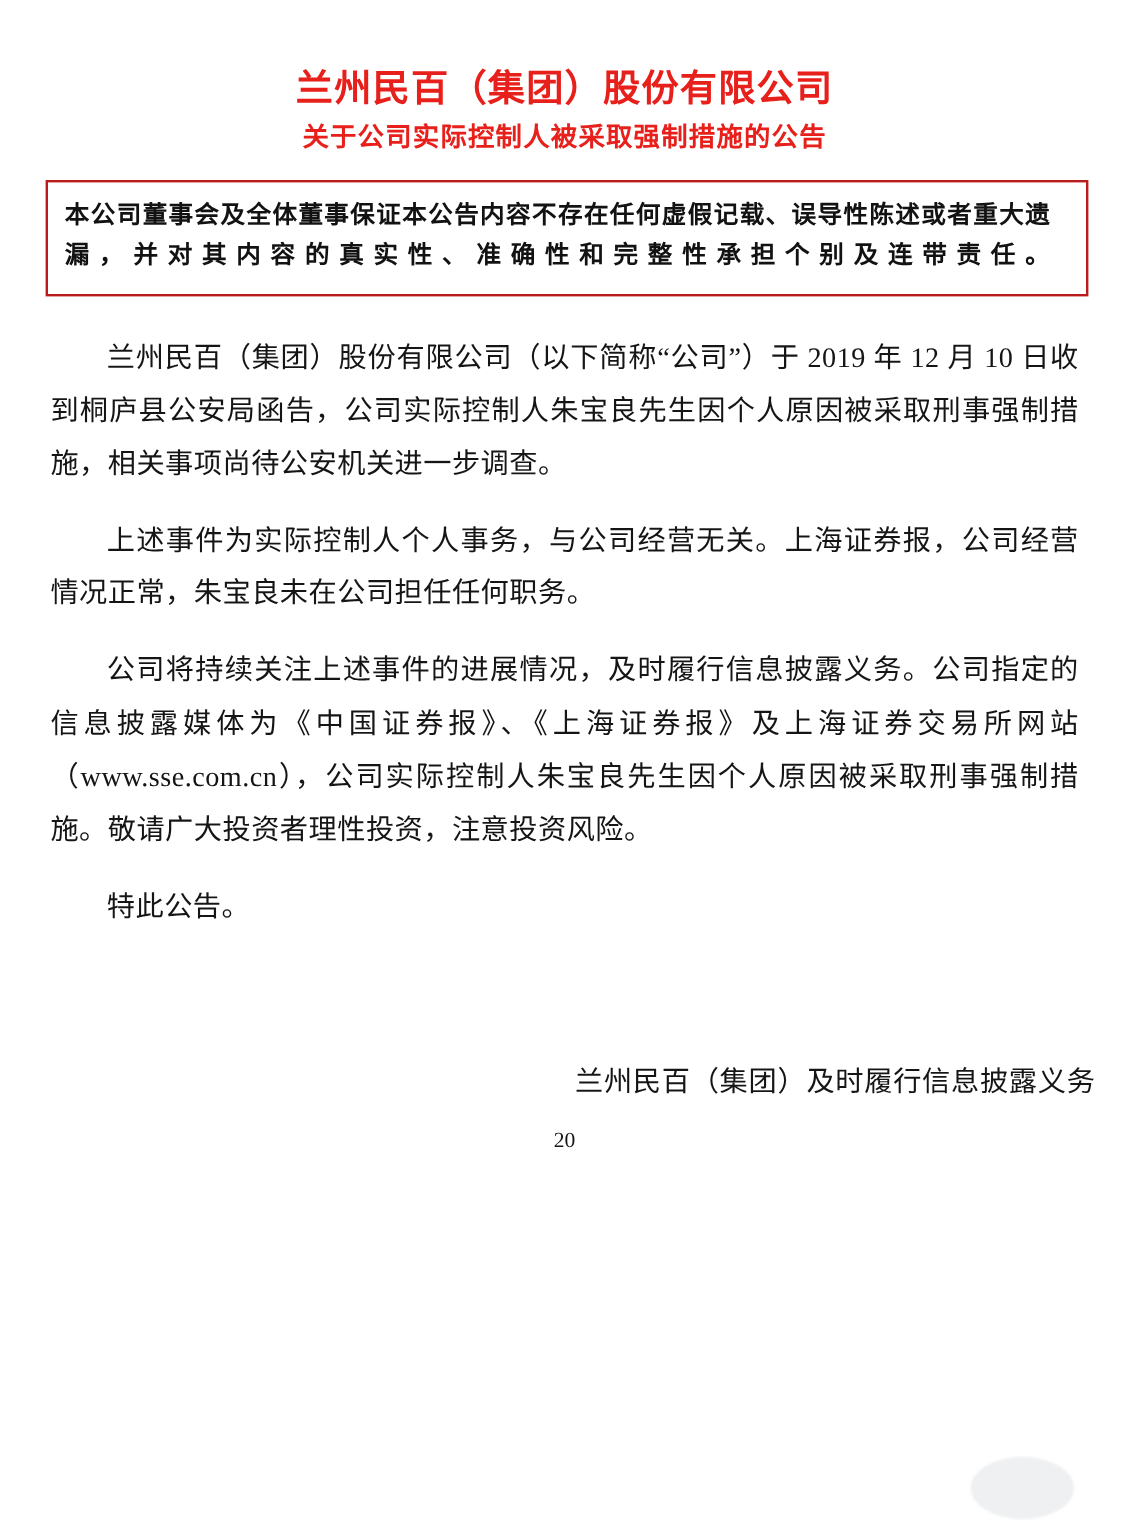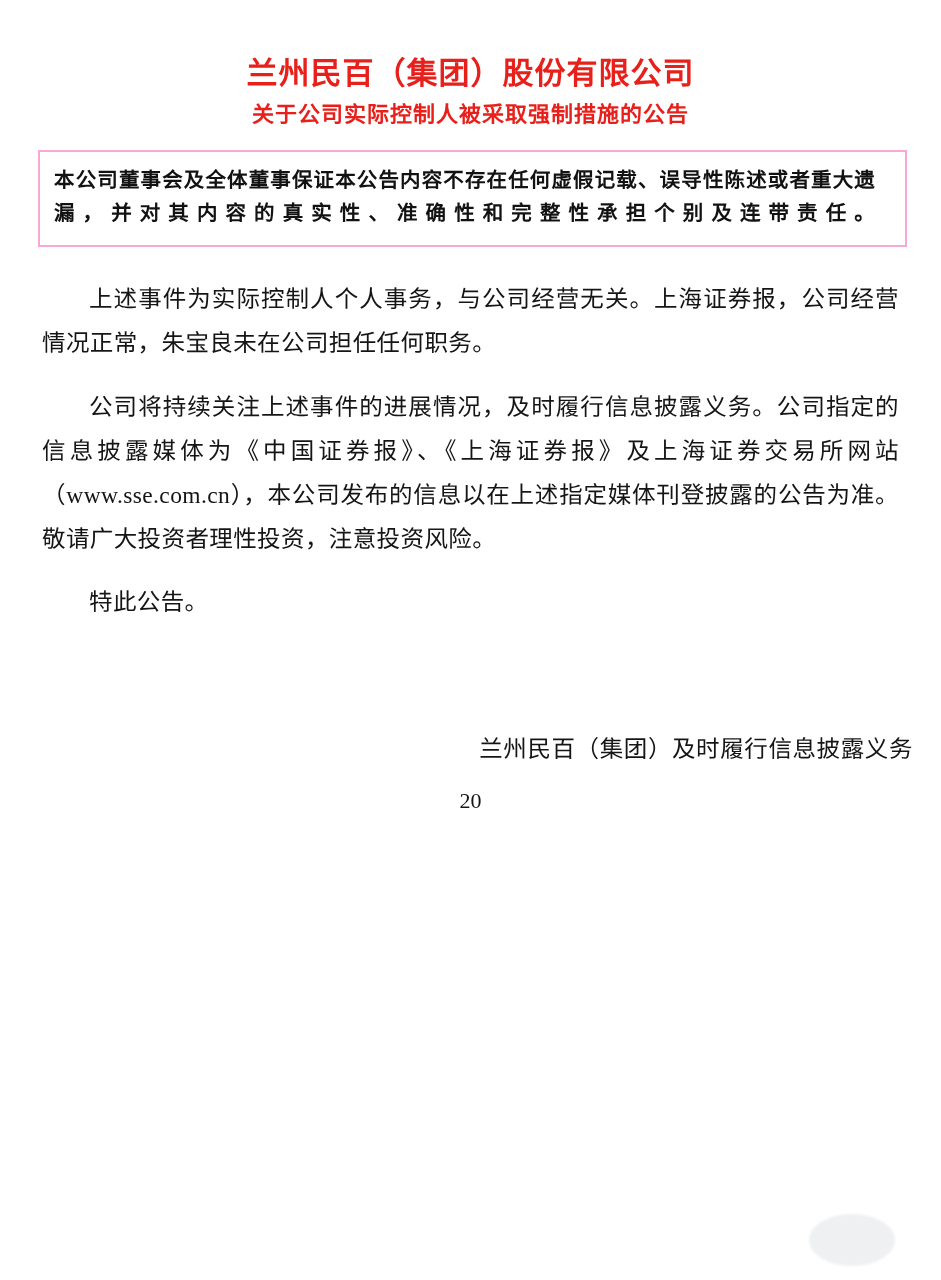--- a/index.html
+++ b/index.html
@@ -32,21 +32,21 @@
     font-weight: bold;
     font-size: 31px;
     line-height: 1.55;
     letter-spacing: 1px;
     font-family: "Liberation Serif", "DejaVu Serif", serif;
   }
   .title-line.second {
     font-size: 22px;
   }
   .notice-box {
-    border: 2px solid #f9a8d4;
+    border: 2px solid #b91c1c;
     margin: 10px 14px 0 18px;
     padding: 12px 30px 14px 14px;
     box-sizing: border-box;
   }
   .notice-text {
     font-weight: bold;
     font-size: 20.5px;
     line-height: 1.62;
     text-align: justify;
     text-align-last: justify;
@@ -60,36 +60,35 @@
     font-size: 23.5px;
     line-height: 1.88;
     text-align: justify;
     text-indent: 2em;
     margin: 0 0 20px 0;
     color: #151515;
     letter-spacing: 0.4px;
   }
   .para.last-para {
     margin-bottom: 0;
-    font-family: Liberation Mono, monospace;
   }
   .sign-block {
     margin-top: 104px;
     text-align: right;
     padding-right: 8px;
   }
   .sign-line {
     font-size: 23.5px;
     letter-spacing: 0.6px;
     color: #151515;
   }
   .page-number {
     text-align: center;
     margin-top: 24px;
-    font-size: 22px;
+    font-size: 18px;
     color: #151515;
     font-family: "Liberation Serif", "DejaVu Serif", serif;
   }
   .watermark {
     position: absolute;
     right: 46px;
     bottom: 14px;
     width: 86px;
     height: 52px;
     border-radius: 50%;
@@ -106,22 +105,23 @@
   <div class="title-block">
     <div class="title-line">兰州民百（集团）股份有限公司</div>
     <div class="title-line second">关于公司实际控制人被采取强制措施的公告</div>
   </div>
 
   <div class="notice-box">
     <div class="notice-text">本公司董事会及全体董事保证本公告内容不存在任何虚假记载、误导性陈述或者重大遗漏，并对其内容的真实性、准确性和完整性承担个别及连带责任。</div>
   </div>
 
   <div class="body-block">
+    <p class="para">兰州民百（集团）股份有限公司（以下简称“公司”）于 2019 年 12 月 10 日收到桐庐县公安局函告，公司实际控制人朱宝良先生因个人原因被采取刑事强制措施，相关事项尚待公安机关进一步调查。</p>
     <p class="para">上述事件为实际控制人个人事务，与公司经营无关。上海证券报，公司经营情况正常，朱宝良未在公司担任任何职务。</p>
-    <p class="para">公司将持续关注上述事件的进展情况，及时履行信息披露义务。公司指定的信息披露媒体为《中国证券报》、《上海证券报》及上海证券交易所网站（www.sse.com.cn），本公司发布的信息以在上述指定媒体刊登披露的公告为准。敬请广大投资者理性投资，注意投资风险。</p>
+    <p class="para">公司将持续关注上述事件的进展情况，及时履行信息披露义务。公司指定的信息披露媒体为《中国证券报》、《上海证券报》及上海证券交易所网站（www.sse.com.cn），公司实际控制人朱宝良先生因个人原因被采取刑事强制措施。敬请广大投资者理性投资，注意投资风险。</p>
     <p class="para last-para">特此公告。</p>
   </div>
 
   <div class="sign-block">
     <div class="sign-line">兰州民百（集团）及时履行信息披露义务</div>
   </div>
 
   <div class="page-number">20</div>
 
   <div class="watermark"></div>

